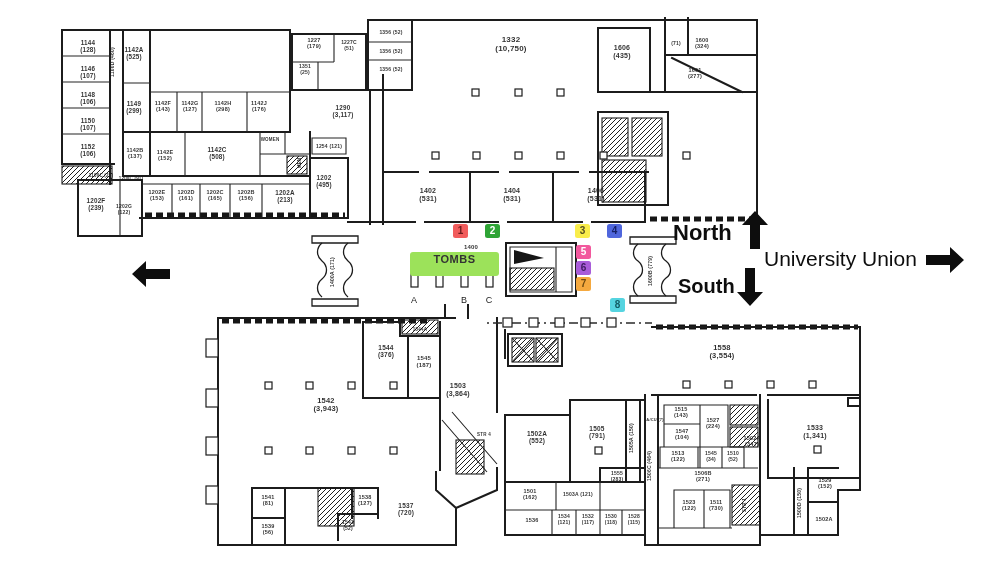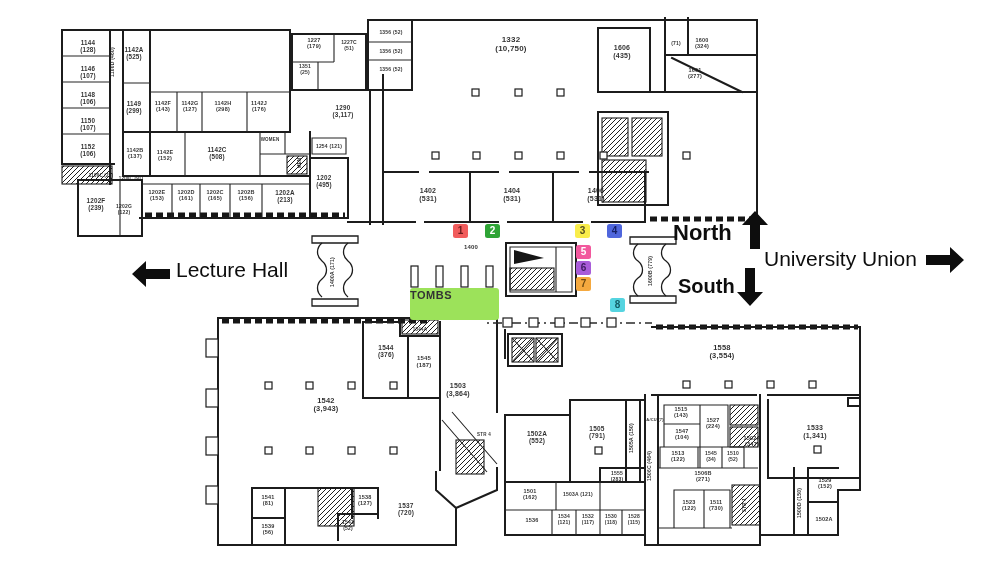--- a/index.html
+++ b/index.html
@@ -15,23 +15,23 @@
   .col{fill:#fff;stroke:#1c1c1c;stroke-width:1.2;}
   .rm{font-family:"Liberation Sans",sans-serif;font-weight:700;fill:#1d1d1d;
       text-anchor:middle;letter-spacing:.2px;opacity:.92;}
   .plab{font:400 9px "Liberation Sans",sans-serif;fill:#222;text-anchor:middle;}
   .ann{position:absolute;color:#0d0d0d;white-space:nowrap;}
   .ann.bold{font-weight:bold;}
   .arrow{position:absolute;}
   .arrow svg{display:block;}
   .marker{position:absolute;width:15px;height:14px;border-radius:2.5px;
            font:bold 10px/14px "Liberation Sans",sans-serif;text-align:center;}
-  #tombs-banner{position:absolute;left:410px;top:252px;width:89px;height:32px;
+  #tombs-banner{position:absolute;left:410px;top:252px;width:89px;height:24px;
            border-radius:3px;font:bold 11px/15px "Liberation Sans",sans-serif;
-           color:#333;letter-spacing:.5px;margin-top:36px;}
+           text-align:center;color:#333;letter-spacing:.5px;}
 </style>
 </head>
 <body>
 
 <div id="stage">
 
   <svg id="plan" width="1000" height="563" viewBox="0 0 1000 563">
     <defs>
       <pattern id="hatch" patternUnits="userSpaceOnUse" width="5" height="5">
         <path d="M0,5 L5,0 M-1,1 L1,-1 M4,6 L6,4" stroke="#1f1f1f" stroke-width="1"></path>
@@ -285,22 +285,20 @@
   </div>
 
   <div class="ann bold" style="left:678px;top:275px;font-size:20px;">
     <span>South</span></div>
   <div class="arrow" style="left:737px;top:268px;">
     <svg width="26" height="38">
         <polygon points="13,38 0,24 8,24 8,0 18,0 18,24 26,24" fill="#0d0d0d"></polygon>
       </svg>
   </div>
 
-  <div class="ann" style="left:176px;top:258px;font-size:21px;">
-    <span>Lecture Hall</span></div>
   <div class="arrow" style="left:132px;top:261px;">
     <svg width="38" height="26">
         <polygon points="0,13 14,0 14,8 38,8 38,18 14,18 14,26" fill="#0d0d0d"></polygon>
       </svg>
   </div>
 
   <div class="ann" style="left:764px;top:247px;font-size:21px;text-align:center;">
     <span>University Union</span></div>
   <div class="arrow" style="left:926px;top:247px;">
     <svg width="38" height="26">

